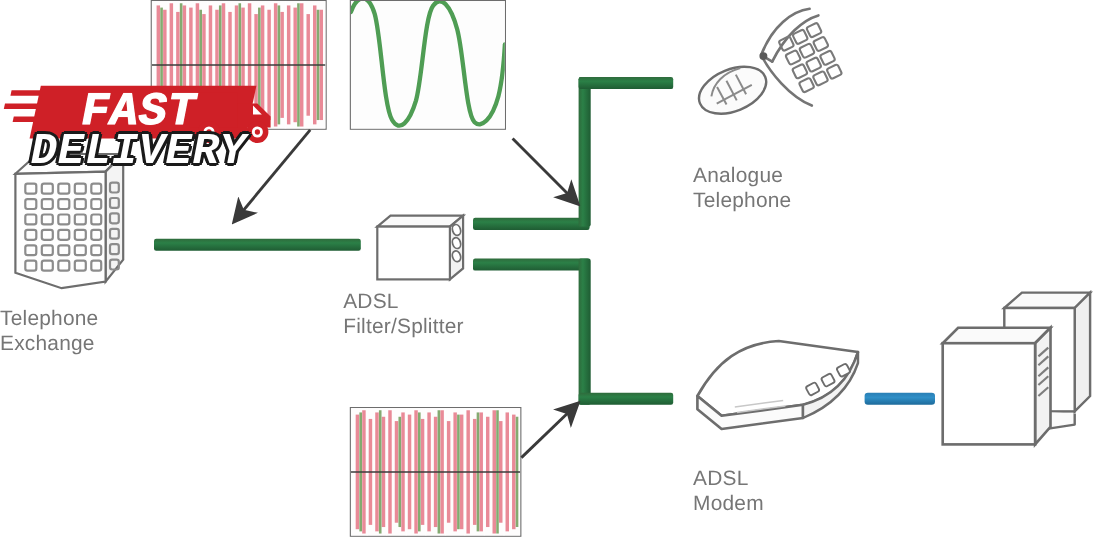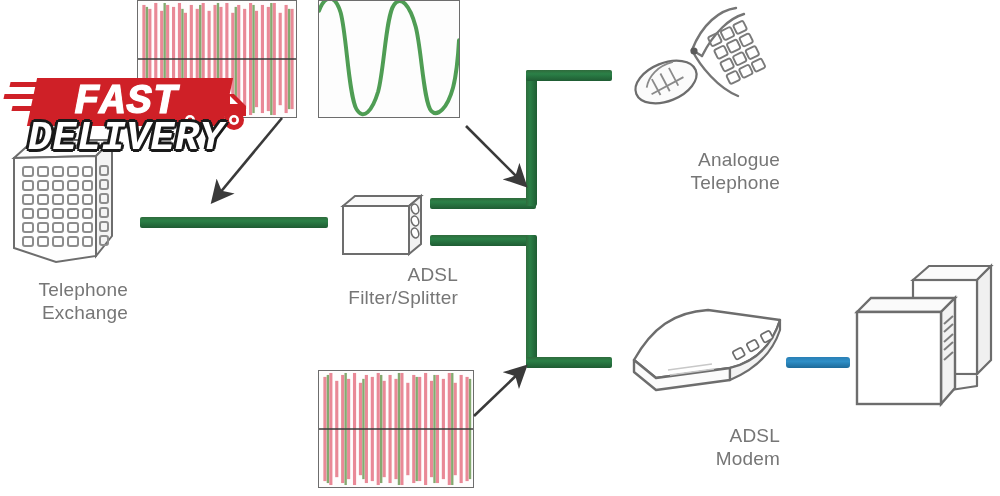--- a/index.html
+++ b/index.html
@@ -4,21 +4,21 @@
 <style>
   html,body{margin:0;padding:0;background:#ffffff;}
   body{width:1000px;height:496px;overflow:hidden;
        font-family:"Liberation Sans","DejaVu Sans",sans-serif;}
   #stage{position:relative;width:1000px;height:496px;background:#fff;}
 
   .abs{position:absolute;}
 
   
   .label{position:absolute;color:#767676;font-size:19px;line-height:23px;
-         text-align:right;letter-spacing:.2px;white-space:pre-line;
+         text-align:left;letter-spacing:.2px;white-space:pre-line;
          font-family:"Liberation Sans","DejaVu Sans",sans-serif;}
 
   
   .cable-h{position:absolute;height:11px;border-radius:2px;
            background:linear-gradient(to bottom,#2f6b3c 0%,#2b8047 35%,#1f5c33 100%);}
   .cable-v{position:absolute;width:11px;border-radius:2px;
            background:linear-gradient(to right,#2f6b3c 0%,#2b8047 35%,#1f5c33 100%);}
   .cable-blue{position:absolute;height:11px;border-radius:3px;
            background:linear-gradient(to bottom,#2a7fb5 0%,#2f8fc7 40%,#1d6a9a 100%);}
 

